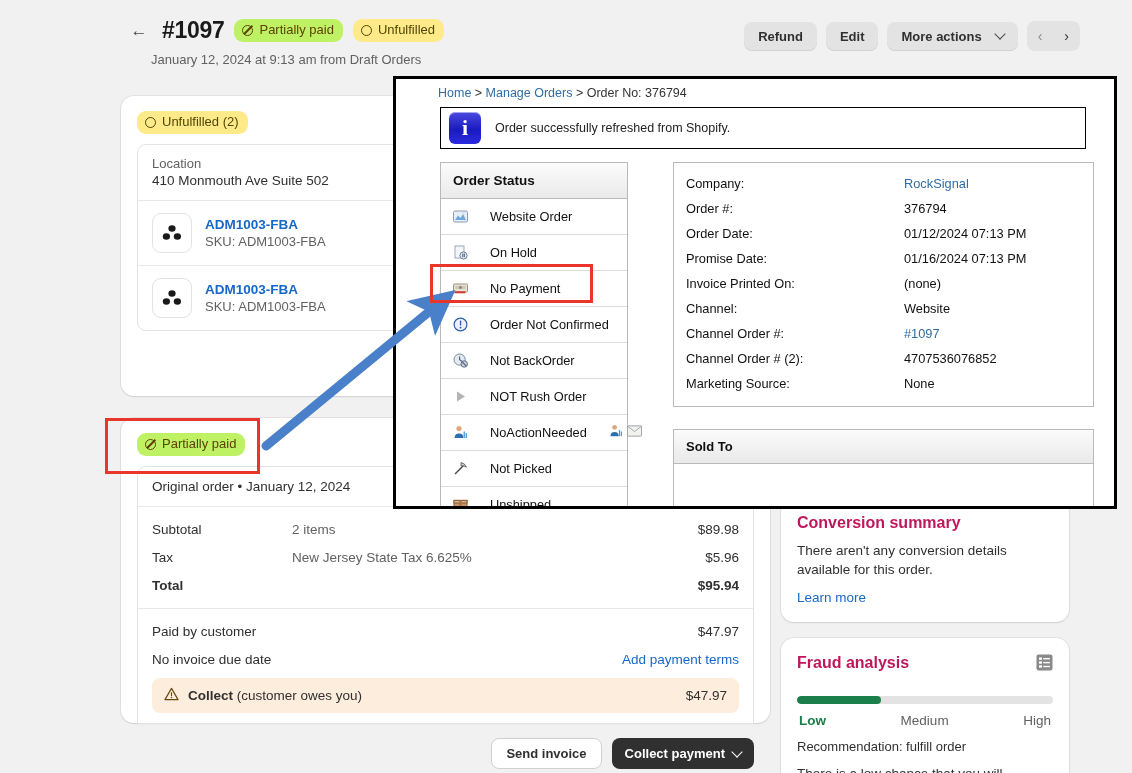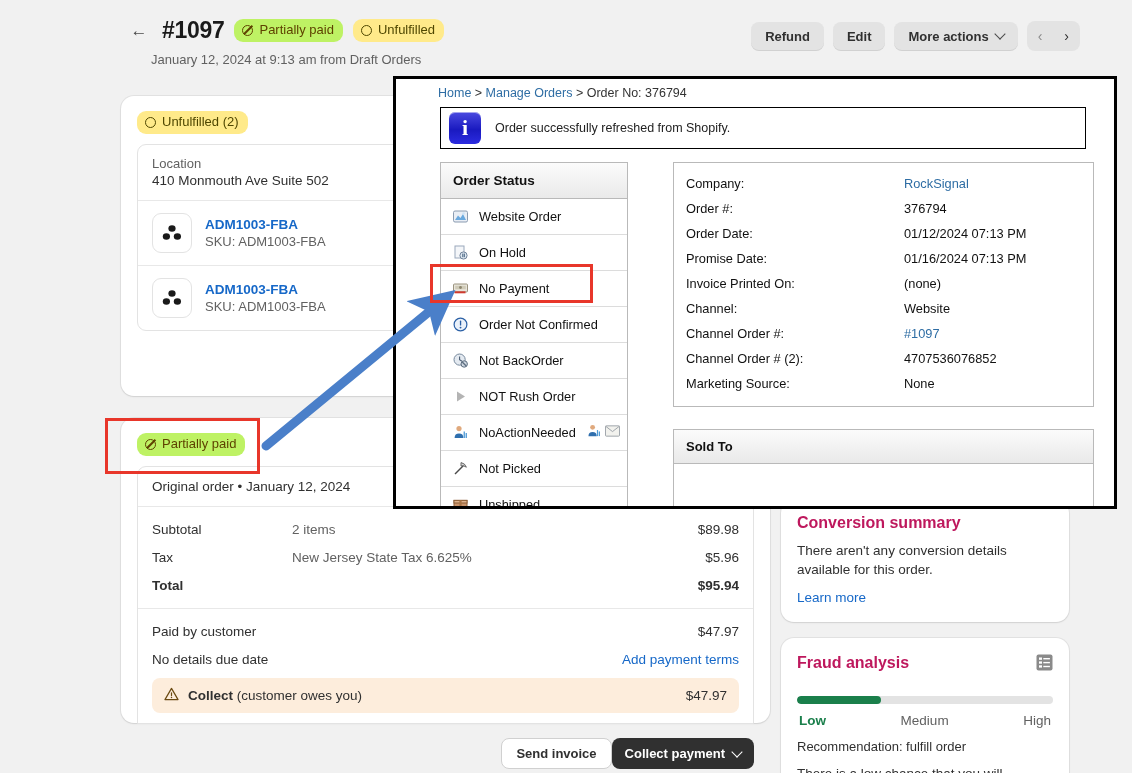--- a/index.html
+++ b/index.html
@@ -31,21 +31,21 @@
   .badge.partial .dot::after{ content:""; position:absolute; left:-1px; top:3.5px; width:12px; height:1.6px; background:currentColor; transform:rotate(-45deg); }
 
   .sub-hdr{ position:absolute; left:151px; top:52px; font-size:13px; color:#616161; }
 
   .top-actions{ position:absolute; right:52px; top:21px; display:flex; align-items:center; gap:9px; }
   .btn{
     background:#e3e3e3; border:none; border-radius:8px; padding:7px 14px;
     font-size:13px; font-weight:550; color:#303030; cursor:pointer; font-family:inherit;
     box-shadow:0 -1px 0 0 rgba(0,0,0,0.08) inset;
   }
-  .btn.more{ display:flex; align-items:center; gap:7px; }
+  .btn.more{ display:flex; align-items:center; gap:14px; }
   .chev{ display:inline-block; width:8px;height:8px;border-right:1.6px solid #4a4a4a;border-bottom:1.6px solid #4a4a4a;transform:translateY(-2px) rotate(45deg); }
   .pager{ display:flex; background:#e3e3e3; border-radius:8px; overflow:hidden; }
   .pager button{ background:transparent;border:none;padding:7px 11px;cursor:pointer;font-size:14px;color:#8a8a8a;font-family:inherit;}
   .pager button.active{ color:#303030; }
 
   
   .card{ background:#fff; border-radius:13px; box-shadow:0 0 0 1px rgba(0,0,0,0.06), 0 1px 2px rgba(0,0,0,0.08); }
 
   #fulfil-card{ position:absolute; left:121px; top:96px; width:649px; height:300px; }
   .ful-badge-row{ padding:15px 16px 10px 16px; }
@@ -73,21 +73,21 @@
   .row.bold .c1,.row.bold .c3{ font-weight:700; }
   .rows2{ border-top:1px solid #e8e8e8; padding:9px 14px 10px; }
   .row2{ display:flex; justify-content:space-between; font-size:13.5px; line-height:28px; }
   .row2 a{ color:#1668c8; text-decoration:none; cursor:pointer;}
   .balance{
     display:flex; justify-content:space-between; align-items:center;
     background:#fdeddc; border-radius:8px; padding:9px 12px; margin-top:4px; font-size:13.5px;
   }
   .balance .lbl{ display:flex;align-items:center;gap:9px; }
   .balance b{ font-weight:700; }
-  .pay-actions{ display:flex; justify-content:flex-end; padding:14px 16px 0 16px; }
+  .pay-actions{ display:flex; justify-content:flex-end; gap:10px; padding:14px 16px 0 16px; }
   .btn-white{ background:#fff; border:1px solid #d0d0d0; border-radius:8px; padding:7px 14px; font-size:13px;font-weight:550;color:#303030;cursor:pointer;font-family:inherit;}
   .btn-dark{ background:#303030;color:#fff;border:none;border-radius:8px;padding:8px 13px;font-size:13px;font-weight:600;cursor:pointer;display:flex;align-items:center;gap:8px;font-family:inherit;}
   .btn-dark .chev{ border-color:#fff; }
 
   
   #conv-card{ position:absolute; left:781px; top:500px; width:288px; padding:14px 16px 16px; }
   #fraud-card{ position:absolute; left:781px; top:638px; width:288px; height:135px; padding:16px 16px 10px; border-bottom-left-radius:0;border-bottom-right-radius:0;}
   .ccard-title{ font-size:16px;font-weight:700;color:#be185d;margin-bottom:9px; }
   .ccard-body{ font-size:13.5px;color:#303030;line-height:19px; }
   .ccard-link{ display:inline-block;margin-top:11px;font-size:13.5px;color:#1668c8;cursor:pointer; }
@@ -121,21 +121,21 @@
   }
   .info-txt{ font-size:12.5px;color:#222; }
 
   .ov-body{ display:flex; gap:16px; padding:13px 20px 0 44px; }
   .status-panel{ width:188px; border:1px solid #b9b9b9; background:#fff; }
   .status-head{
     background:linear-gradient(180deg,#fbfbfb,#eaeaea); border-bottom:1px solid #b9b9b9;
     font-weight:700;font-size:13.5px;color:#111;padding:10px 12px;
   }
   .status-item{
-    display:flex;align-items:center;gap:11px;padding:8px 12px;border-bottom:1px solid #dcdcdc;
+    display:flex;align-items:center;gap:22px;padding:8px 12px;border-bottom:1px solid #dcdcdc;
     font-size:12.8px;color:#111; cursor:pointer; min-height:36px;
   }
   .si-ico{ width:15px;height:15px;flex:0 0 15px;display:block; }
   .si-extra{ margin-left:auto; display:flex; gap:4px; align-items:center; }
 
   .detail-col{ flex:1;margin-left:29px; }
   .detail-panel{ border:1px solid #b9b9b9; padding:8px 12px 10px; }
   .drow{ display:flex; font-size:12.8px; line-height:25px; color:#111; }
   .drow .k{ width:218px; }
   .drow .v{ flex:1; }
@@ -254,21 +254,21 @@
           <span class="c2"></span>
           <span class="c3">$95.94</span>
         </div>
       </div>
       <div class="rows2">
         <div class="row2">
           <span>Paid by customer</span>
           <span>$47.97</span>
         </div>
         <div class="row2">
-          <span>No details due date</span>
+          <span>No invoice due date</span>
           <a>Add payment terms</a>
         </div>
         <div class="balance">
           <span class="lbl">
             <span>
               <svg width="15" height="14" viewBox="0 0 16 15">
                   <path d="M8 1.5 L15 13.5 L1 13.5 Z" fill="none" stroke="#6b4a12" stroke-width="1.3" stroke-linejoin="round"></path>
                   <rect x="7.35" y="5.6" width="1.3" height="4.2" rx="0.6" fill="#6b4a12"></rect>
                   <circle cx="8" cy="11.3" r="0.8" fill="#6b4a12"></circle>
                 </svg>

